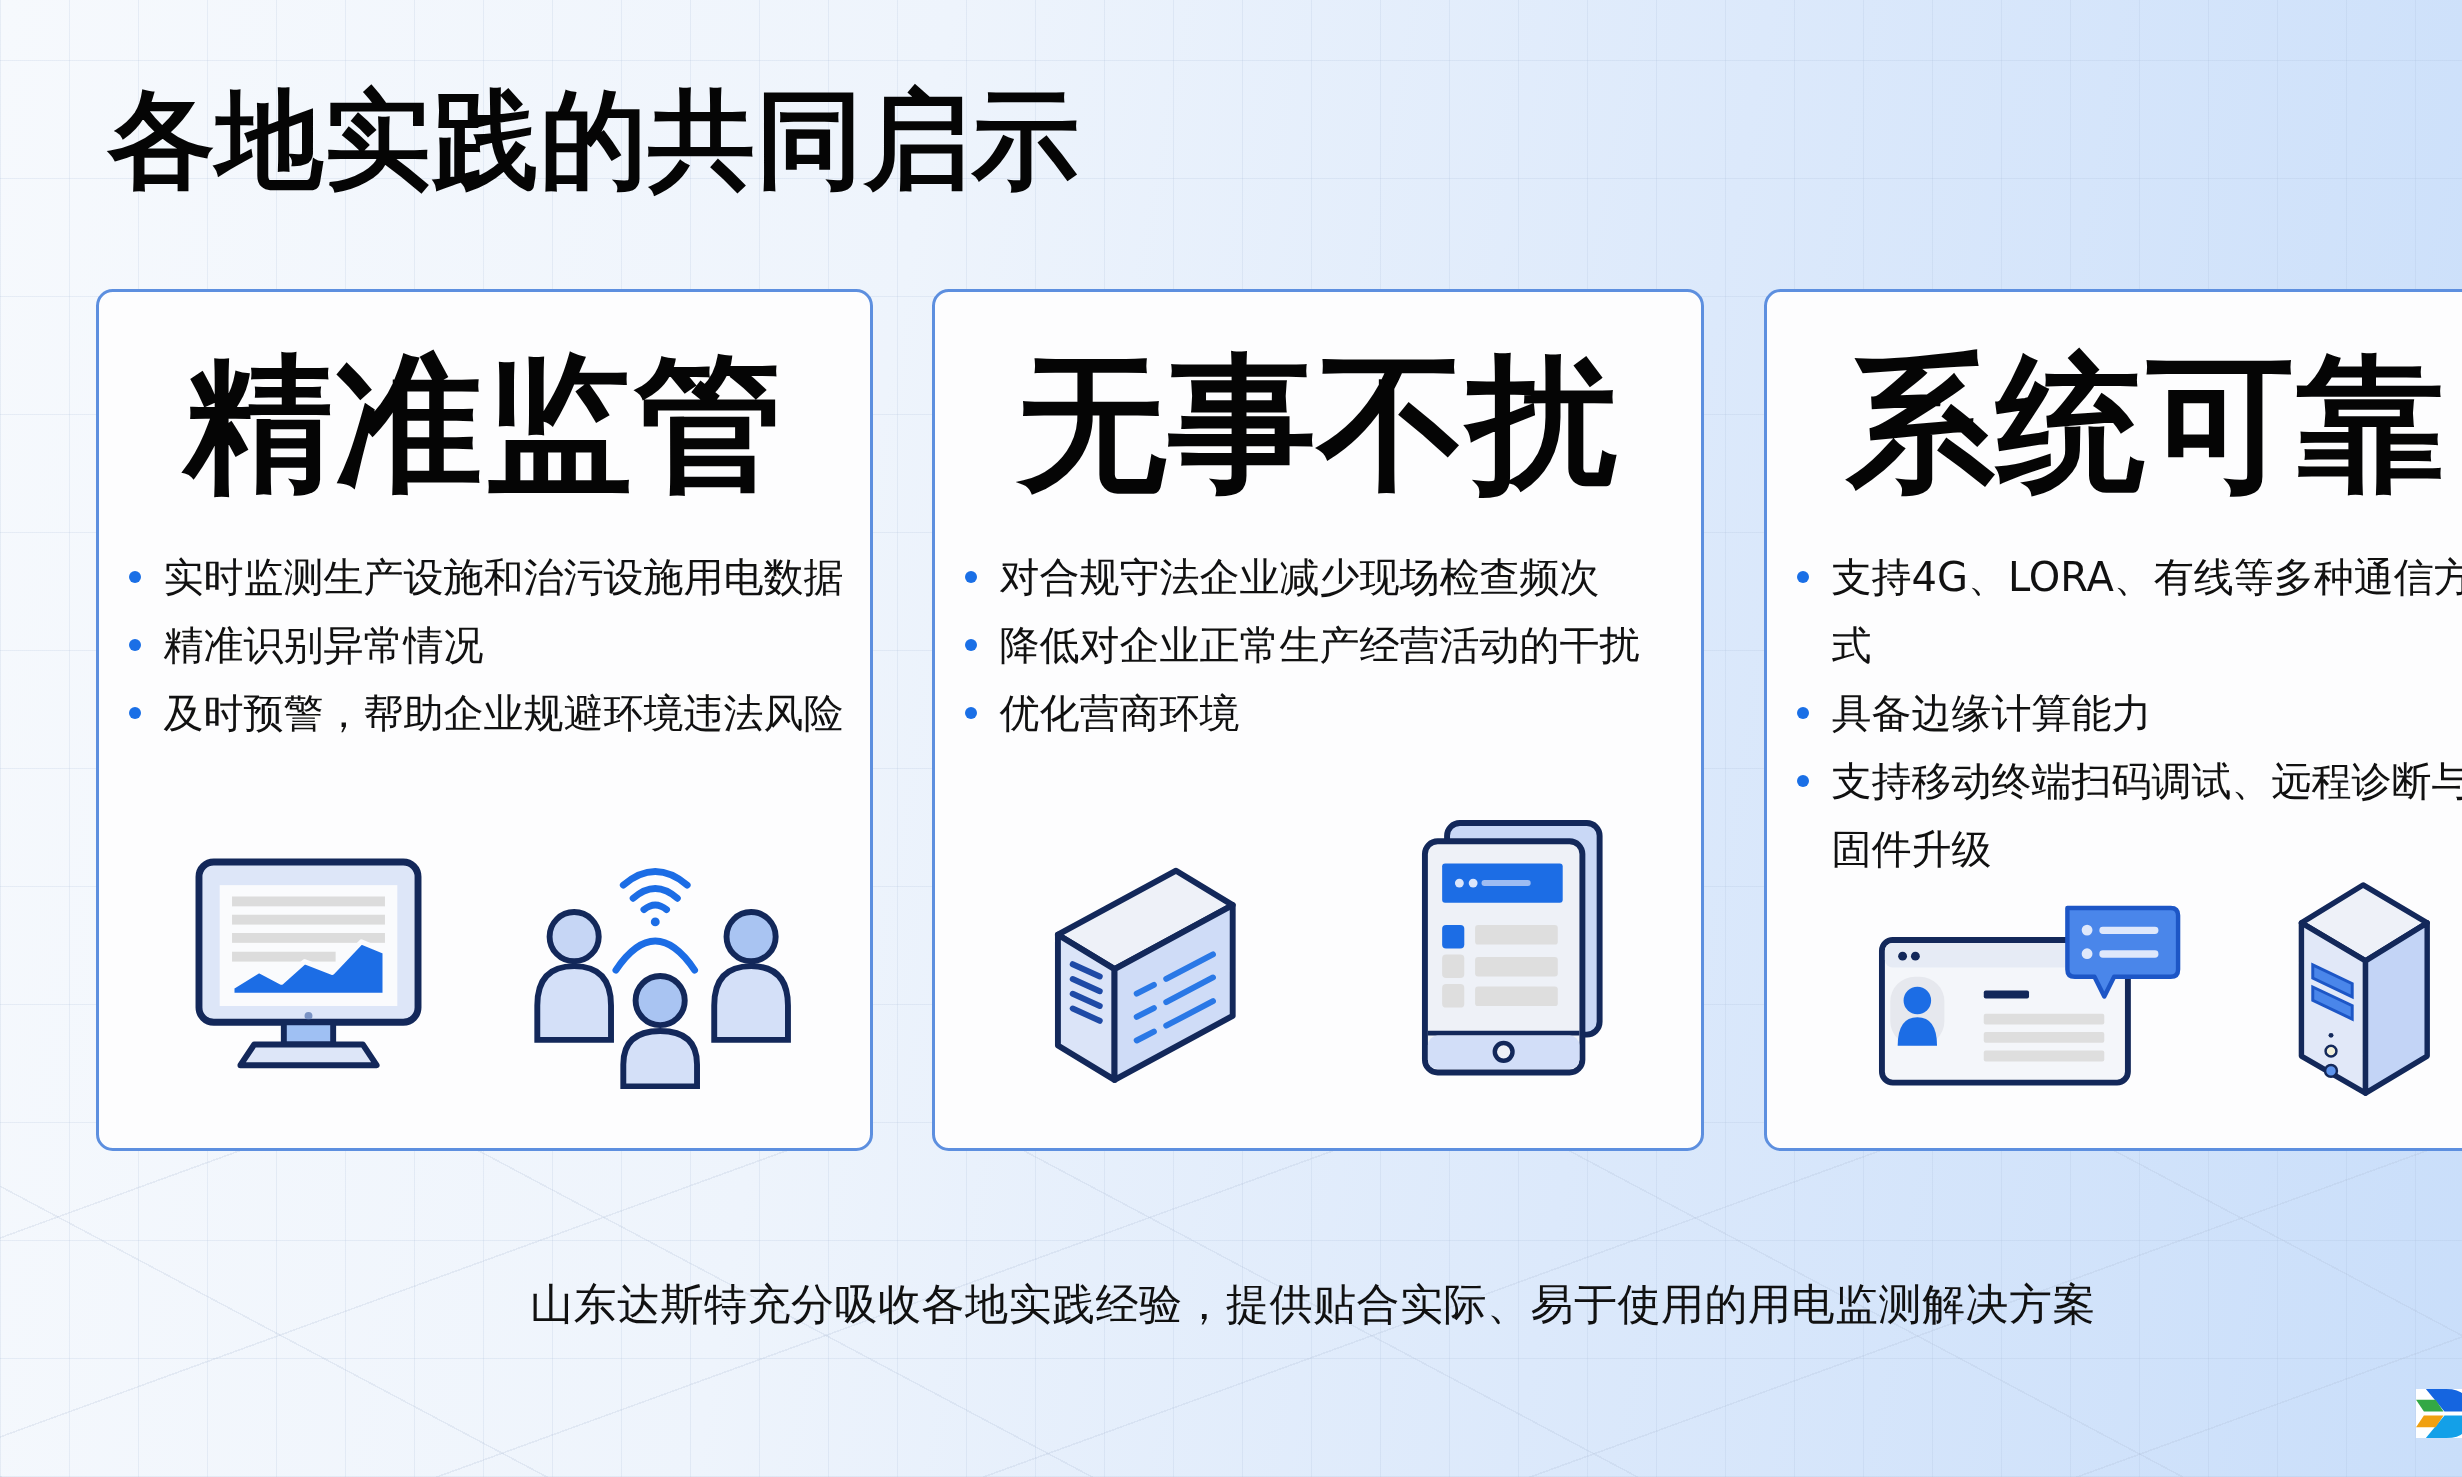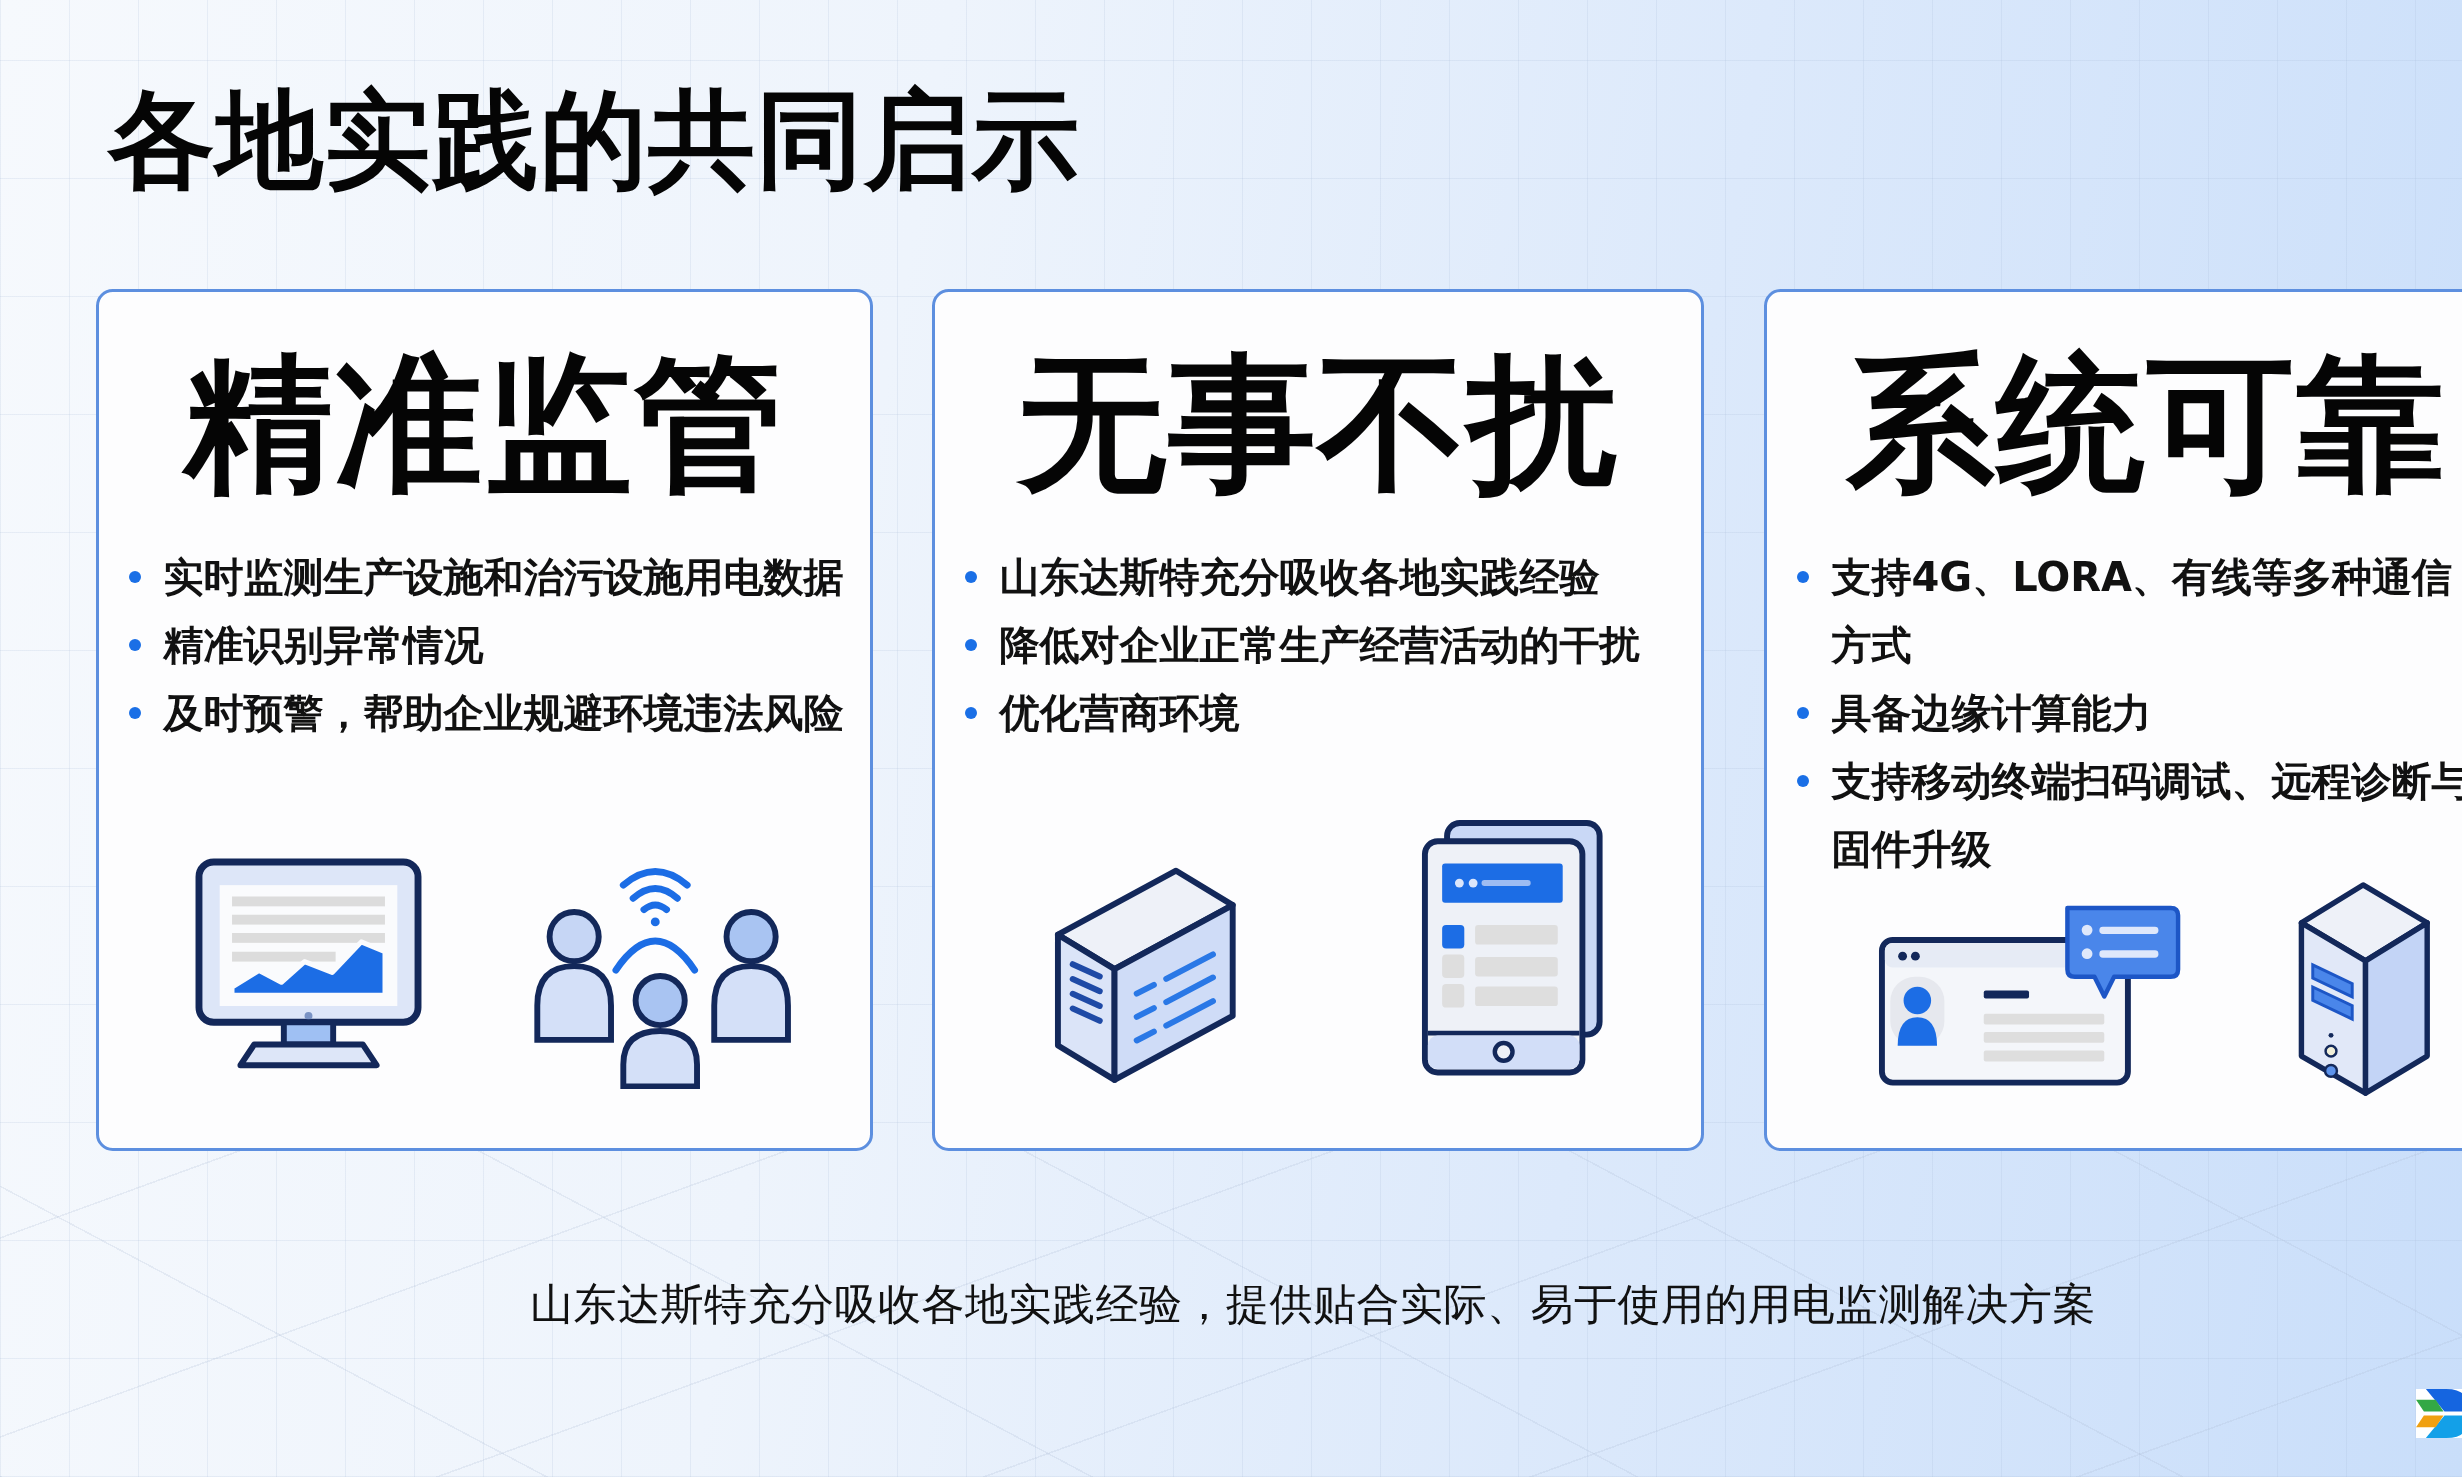--- a/index.html
+++ b/index.html
@@ -28,21 +28,21 @@
     position:absolute; top:289px; height:862px;
     background:#fdfdfe; border:3px solid #5d8fdf; border-radius:16.7px;
     box-sizing:border-box;
   }
   .card-head {
     position:absolute; top:47px; left:0; right:0; text-align:center; margin:0;
     font-size:148px; font-weight:bold; color:#050505; line-height:1.15; letter-spacing:2px;
   }
   .bullets { position:absolute; top:251px; left:29.5px; right:19.7px; margin:0; padding:0; list-style:none; }
   .bullets li {
-    position:relative; padding-left:35px; font-size:40px; line-height:68px; color:#111;font-weight:bold;
+    position:relative; padding-left:35px; font-size:40px; line-height:68px; color:#111;
   }
   .bullets li .dot {
     position:absolute; left:0; top:27.6px; width:12.8px; height:12.8px; border-radius:50%; background:#1a6fe6;
   }
   .icon { position:absolute; }
   .caption {
     position:absolute; top:1276px; left:0; right:0; text-align:center; margin:0;
     font-size:43px; color:#111; letter-spacing:0.5px;
   }
   .logo { position:absolute; left:2416px; top:1389px; width:182px; height:49px; background:#fff; display:flex; align-items:center; }
@@ -91,21 +91,21 @@
       <path d="M380 370 L380 300 Q380 220 455 220 Q530 220 530 300 L530 370 Z" fill="#d4e0f8"></path>
       <circle cx="270" cy="290" r="50" fill="#a9c4f2"></circle>
       <path d="M195 465 L195 420 Q195 352 270 352 Q345 352 345 420 L345 465 Z" fill="#d4e0f8"></path>
     </g>
   </svg>
 </div>
 
 <div class="card" style="left:932px; width:772px;padding-left:25px;">
   <h2 class="card-head">无事不扰</h2>
   <ul class="bullets">
-    <li><span class="dot"></span><span>山东达斯特充分吸收各地实践经验</span></li>
+    <li><span class="dot"></span><span>对合规守法企业减少现场检查频次</span></li>
     <li><span class="dot"></span><span>降低对企业正常生产经营活动的干扰</span></li>
     <li><span class="dot"></span><span>优化营商环境</span></li>
   </ul>
 
   <svg class="icon" style="left:118px; top:571px;" width="192" height="227" viewBox="0 0 390 460">
     <polygon points="10,145 250,15 365,85 125,215" fill="#eef1f8" stroke="#13285a" stroke-width="12" stroke-linejoin="round"></polygon>
     <polygon points="10,145 125,215 125,440 10,370" fill="#dbe4f8" stroke="#13285a" stroke-width="12" stroke-linejoin="round"></polygon>
     <polygon points="125,215 365,85 365,310 125,440" fill="#cfdcf7" stroke="#13285a" stroke-width="12" stroke-linejoin="round"></polygon>
     <g stroke="#1f4aa6" stroke-width="12" stroke-linecap="round">
       <line x1="40" y1="205" x2="95" y2="230"></line>

